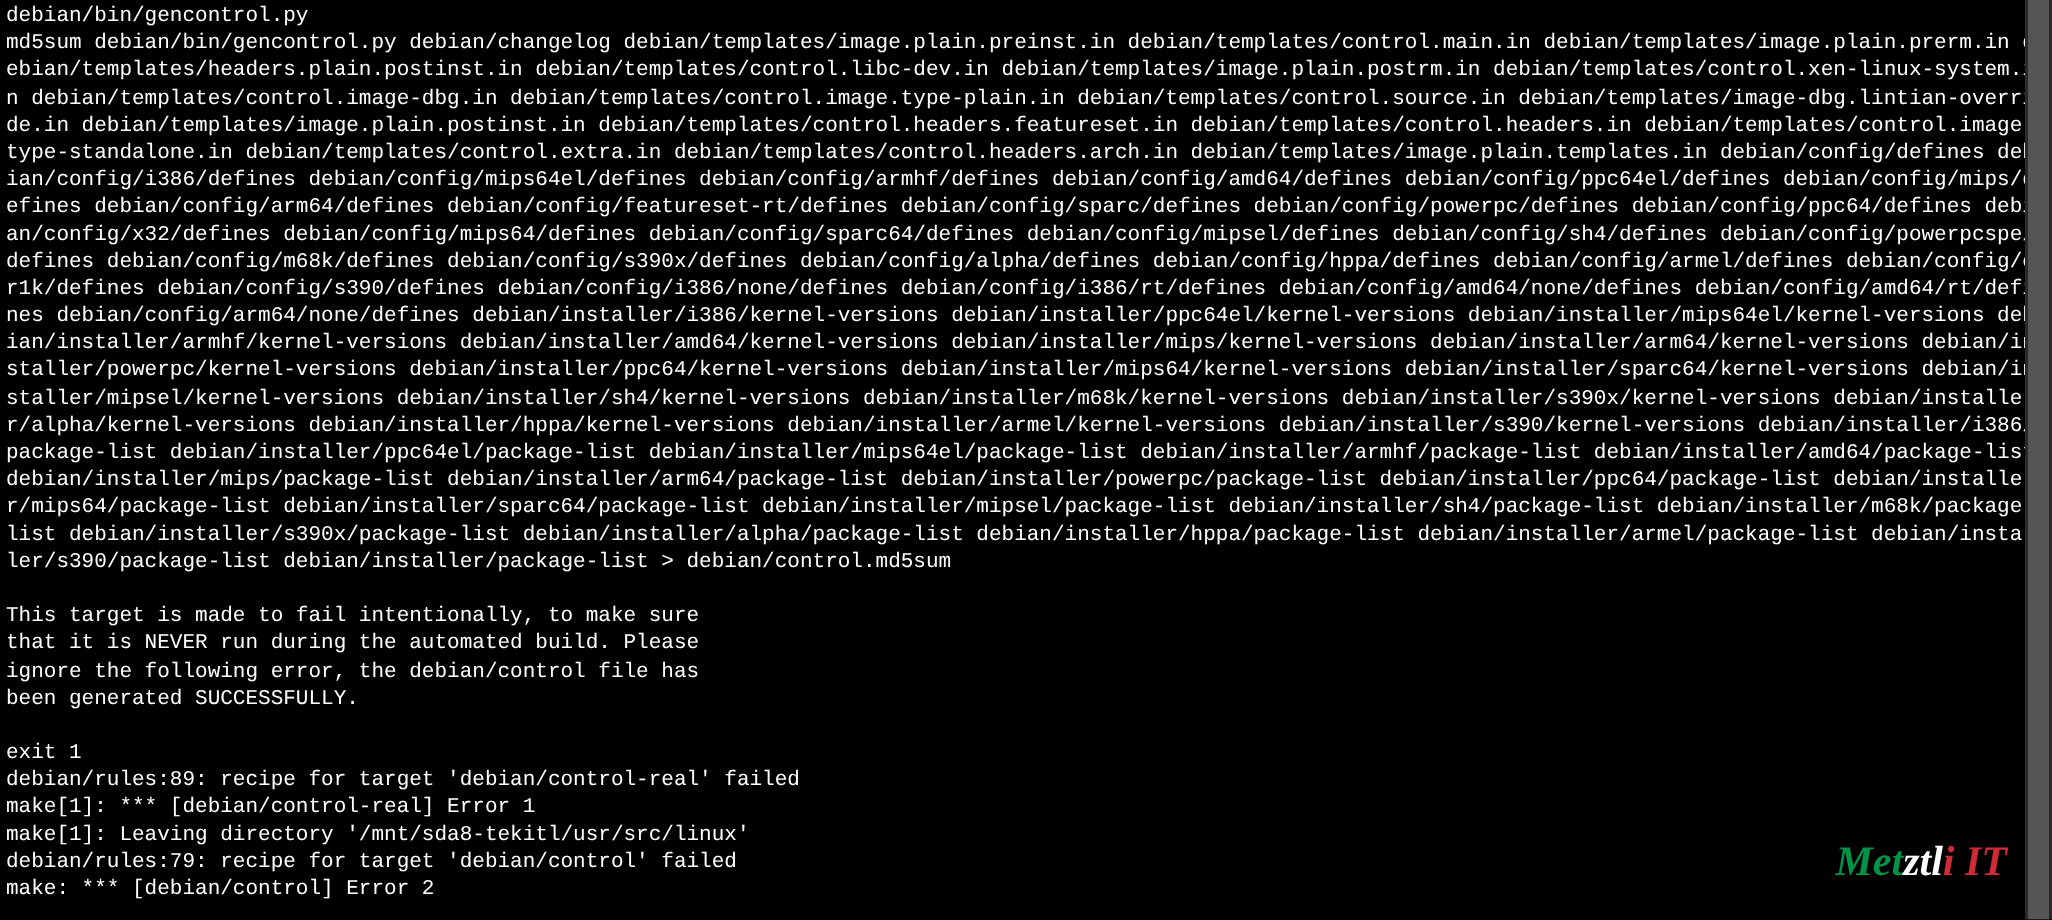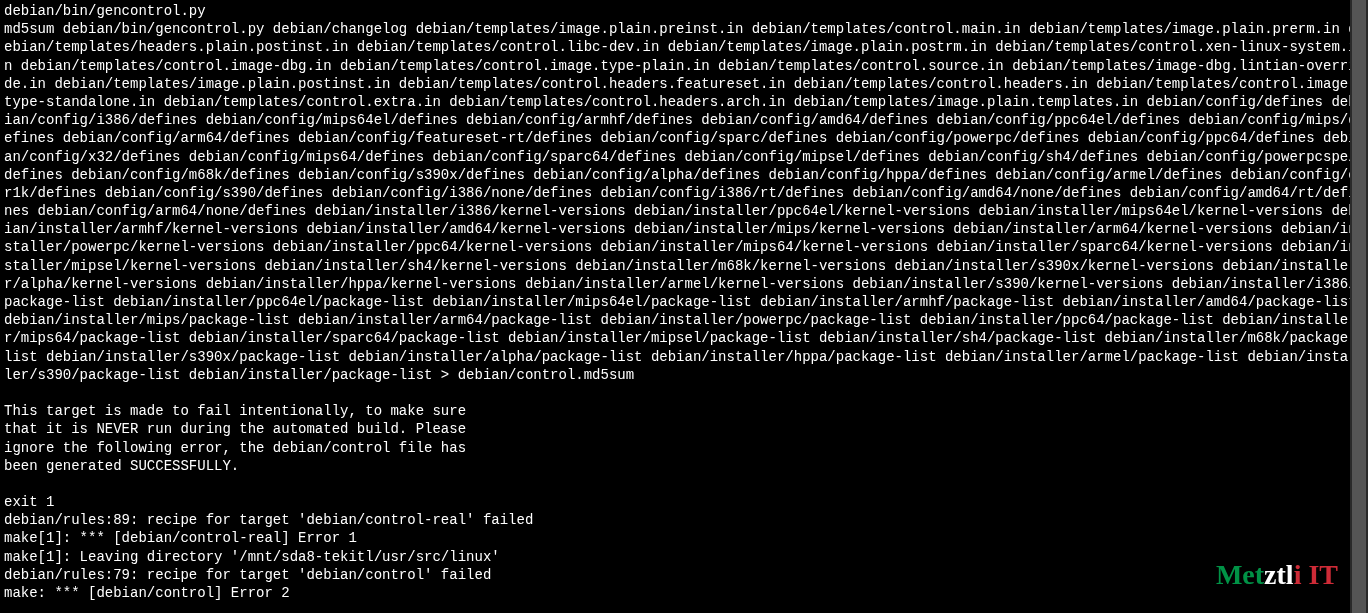--- a/index.html
+++ b/index.html
@@ -39,20 +39,21 @@
       height: 100%;
       background: #555;
     }
     .watermark {
       position: absolute;
       bottom: 20px;
       right: 30px;
       font-family: Georgia, serif;
       font-size: 28px;
       font-weight: bold;
+      font-style: italic;
       pointer-events: none;
     }
     .watermark .g { color: #009246; }
     .watermark .w { color: #ffffff; }
     .watermark .r { color: #ce2b37; }
   </style>
 </head>
 <body>
 
 <div class="terminal-output">debian/bin/gencontrol.py

